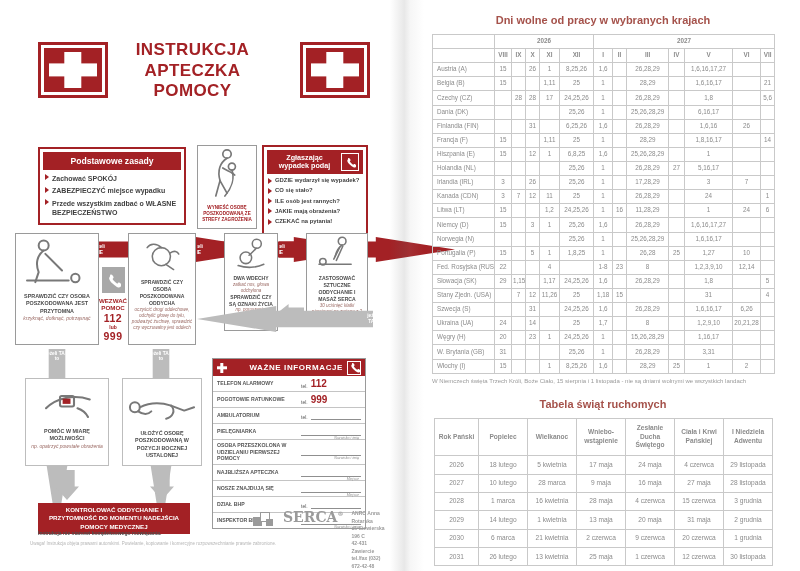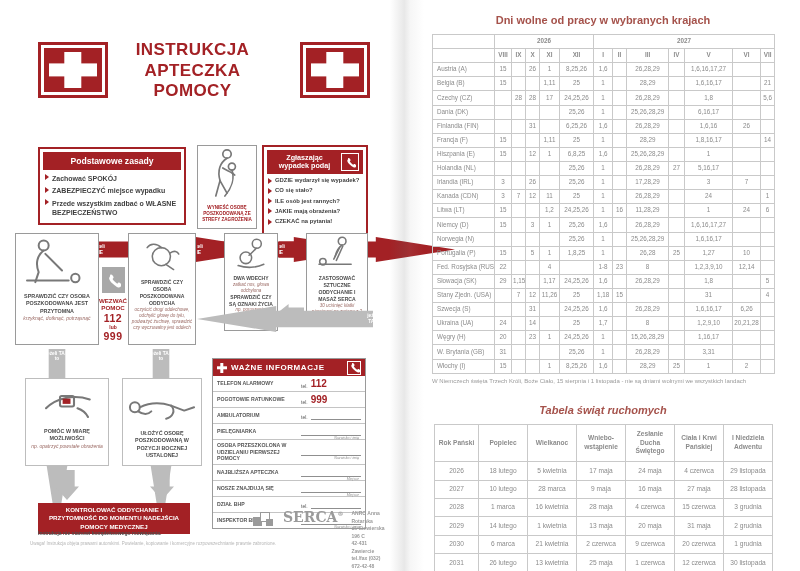--- a/index.html
+++ b/index.html
@@ -51,21 +51,21 @@
   .arrow-plain{padding:0;}
   .phone-box{background:#a8a8a8;display:flex;align-items:center;justify-content:center;}
   .phone-box svg{width:15px;height:15px;}
   .call-block{color:#a32125;text-align:center;font-weight:800;line-height:1.2;}
   .call-block .w{font-size:6.2px;display:block;}
   .call-block .n{font-size:10.5px;display:block;letter-spacing:.5px;}
   .call-block .o{font-size:5px;display:block;font-weight:700;}
 
   .info-table{border:1px solid #9a9a9a;background:#fff;}
   .info-head{background:#a32125;color:#fff;display:flex;align-items:center;gap:4px;padding:0 4px;height:17px;}
-  .info-head .t{flex:1;text-align:left;font-weight:800;font-size:8px;letter-spacing:.6px;}
+  .info-head .t{flex:1;text-align:right;font-weight:800;font-size:8px;letter-spacing:.6px;}
   .mini-cross{width:10px;height:10px;position:relative;flex:none;}
   .mini-cross::before,.mini-cross::after{content:"";position:absolute;background:#fff;}
   .mini-cross::before{left:50%;top:0;width:34%;height:100%;transform:translateX(-50%);}
   .mini-cross::after{top:50%;left:0;height:34%;width:100%;transform:translateY(-50%);}
   .info-row{display:flex;align-items:center;border-bottom:1px solid #c4c4c4;padding:2px 4px;min-height:11px;}
   .info-row:last-child{border-bottom:none;}
   .info-label{width:84px;flex:none;font-size:5.2px;font-weight:700;color:#555;line-height:1.25;}
   .info-right{flex:1;display:flex;align-items:flex-end;gap:3px;}
   .tel{font-size:5px;color:#555;}
   .big-red{font-size:10px;font-weight:800;color:#a32125;line-height:1;}
@@ -82,21 +82,21 @@
   .anro-mark .b1{left:0;top:7px;width:9px;height:9px;}
   .anro-mark .b2{left:7px;top:2px;width:8px;height:8px;border:1.5px solid #9a9a9a;background:#fff;}
   .anro-mark .b3{left:13px;top:9px;width:7px;height:7px;}
   .anro-word{font-family:"DejaVu Serif",serif;font-weight:700;font-size:14px;color:#9a9a9a;line-height:1;}
   .anro-word sup{font-size:6px;}
   .anro-addr{font-size:5px;font-weight:700;color:#9a9a9a;line-height:1.5;}
 
   
   .rp-title{width:342px;margin:0 0 0 17px;font-size:11px;font-weight:700;color:#a5524b;text-align:center;}
   .rp-t1{padding-top:14px;}
-  .rp-t2{margin-top:20px;font-style:italic;}
+  .rp-t2{margin-top:14px;}
   table.holidays{border-collapse:collapse;table-layout:fixed;width:342px;margin:8px 0 0 17px;font-size:6.3px;color:#8b8b8b;}
   .holidays th,.holidays td{border:1px solid #c9c9c9;text-align:center;padding:3.1px 1px;font-weight:400;white-space:nowrap;overflow:hidden;line-height:1.1;}
   .holidays thead th{font-weight:600;}
   .holidays tbody th{text-align:left;padding-left:4px;}
   col.c0{width:62px}col.c1{width:17px}col.c2{width:14px}col.c3{width:14px}col.c4{width:20px}
   col.c5{width:34px}col.c6{width:19px}col.c7{width:14px}col.c8{width:42px}col.c9{width:16px}
   col.c10{width:48px}col.c11{width:28px}col.c12{width:14px}
   .hol-note{width:342px;margin:4px 0 0 17px;font-size:6px;color:#9a9a9a;}
   table.feast{border-collapse:collapse;table-layout:fixed;width:338px;margin:8px 0 0 19px;font-size:6.6px;color:#8b8b8b;}
   .feast th,.feast td{border:1px solid #c9c9c9;text-align:center;padding:4.4px 2px;font-weight:400;line-height:1.3;}

